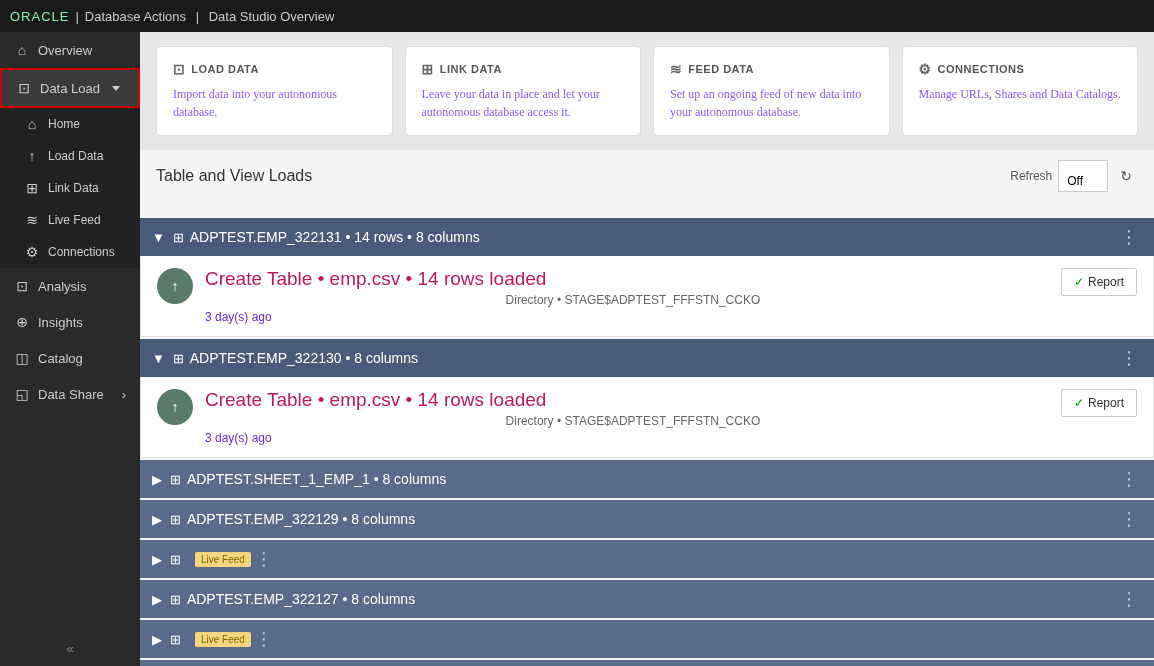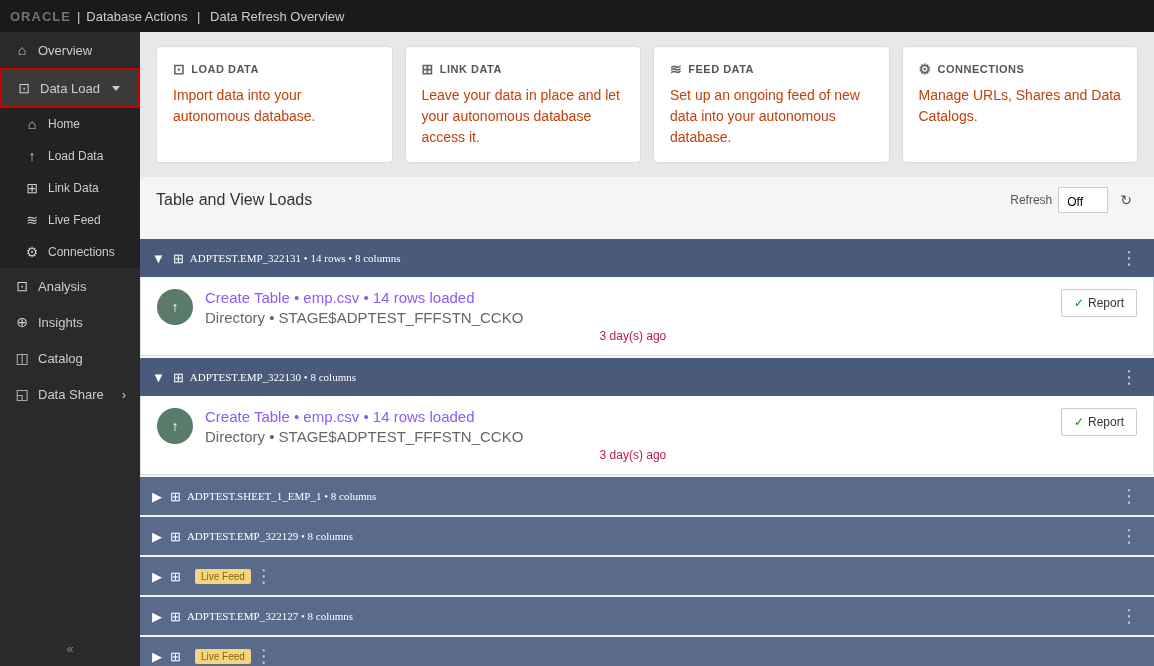--- a/index.html
+++ b/index.html
@@ -1,21 +1,21 @@
 <!DOCTYPE html>
 <html><head>
   <meta charset="utf-8">
   <style>
     * { box-sizing: border-box; margin: 0; padding: 0; }
     body { font-family: 'Segoe UI', Arial, sans-serif; font-size: 13px; background: #f0f0f0; color: #333; display: flex; flex-direction: column; height: 666px; width: 1154px; overflow: hidden; }
 
     
     .topbar { background: #1a1a1a; color: #ccc; height: 32px; display: flex; align-items: center; padding: 0 10px; gap: 8px; flex-shrink: 0; }
     .topbar-logo { display: flex; align-items: center; gap: 6px; }
-    .oracle-logo { color: #737373; font-weight: bold; font-size: 13px; letter-spacing: 1px; }
+    .oracle-logo { color: #86efac; font-weight: normal; font-size: 13px; letter-spacing: 1px; }
 
     
     .main-layout { display: flex; flex: 1; overflow: hidden; }
 
     
     .sidebar { background: #2a2a2a; color: #ccc; width: 140px; flex-shrink: 0; display: flex; flex-direction: column; overflow-y: auto; }
     .sidebar-item { display: flex; align-items: center; gap: 8px; padding: 10px 14px; cursor: pointer; font-size: 13px; color: #ccc; position: relative; }
     .sidebar-item.selected { border: 2px solid #c00; background: #3a3a3a; }
     .sidebar-icon { width: 16px; height: 16px; display: flex; align-items: center; justify-content: center; font-size: 14px; flex-shrink: 0; }
     .sidebar-submenu { background: #222; }
@@ -24,66 +24,66 @@
     .chevron-down { display: inline-block; width: 0; height: 0; border-left: 4px solid transparent; border-right: 4px solid transparent; border-top: 5px solid #ccc; margin-left: 4px; }
 
     
     .content { flex: 1; display: flex; flex-direction: column; overflow: hidden; background: #f5f5f5; }
 
     
     .cards-row { display: flex; gap: 12px; padding: 14px 16px; background: #e8e8e8; flex-shrink: 0; }
     .card { background: #fff; border: 1px solid #ddd; border-radius: 4px; padding: 14px 16px; flex: 1; min-width: 0; }
     .card-title { display: flex; align-items: center; gap: 6px; color: #555; font-size: 11px; font-weight: bold; text-transform: uppercase; letter-spacing: 0.5px; margin-bottom: 8px; }
     .card-icon { font-size: 14px; color: #666; }
-    .card-desc { font-size: 14px; color: #c2410c; line-height: 1.5; }
+    .card-desc { font-size: 12px; color: #8b5cf6; line-height: 1.5; font-family: Liberation Serif, serif; }
 
     
     .table-section { flex: 1; overflow: hidden; display: flex; flex-direction: column; padding: 0; gap: 18px; }
     .table-header { display: flex; align-items: center; justify-content: space-between; padding: 10px 16px 8px; background: #f5f5f5; flex-shrink: 0; }
     .table-title { font-size: 16px; font-weight: normal; color: #333; }
     .refresh-control { display: flex; align-items: center; gap: 6px; font-size: 12px; color: #555; }
-    .refresh-select { border: 1px solid #ccc; background: #fff; padding: 7px 20px 3px 8px; font-size: 12px; appearance: none; cursor: pointer; position: relative; }
+    .refresh-select { border: 1px solid #ccc; background: #fff; padding: 13px 20px 3px 8px; font-size: 12px; appearance: none; cursor: pointer; position: relative; }
     .refresh-select-wrapper { position: relative; display: flex; align-items: center; }
     .refresh-btn { background: none; border: none; cursor: pointer; font-size: 14px; color: #555; padding: 2px 6px; }
 
     
     .table-list { flex: 1; overflow-y: auto; }
     .table-list::-webkit-scrollbar { width: 10px; }
     .table-list::-webkit-scrollbar-track { background: #e0e0e0; }
     .table-list::-webkit-scrollbar-thumb { background: #aaa; }
 
     .row-group { margin-bottom: 2px; }
     .row-header { background: #4a5a7a; color: #fff; display: flex; align-items: center; padding: 8px 12px; cursor: pointer; user-select: none; }
     .row-chevron { margin-right: 8px; flex-shrink: 0; }
     .row-table-icon { margin-right: 6px; flex-shrink: 0; font-size: 13px; }
-    .row-title { flex: 1; font-size: 11px; font-weight: 500; font-family: Liberation Serif, serif; }
+    .row-title { flex: 1; font-size: 14px; font-weight: 500; }
     .row-menu { background: none; border: none; color: #ccc; cursor: pointer; font-size: 18px; padding: 0 4px; }
     .row-detail { background: #fff; border: 1px solid #ddd; border-top: none; padding: 12px 16px; display: flex; align-items: flex-start; justify-content: space-between; }
     .row-detail-icon { width: 36px; height: 36px; background: #5a7a6a; border-radius: 50%; display: flex; align-items: center; justify-content: center; color: #fff; font-size: 14px; margin-right: 12px; flex-shrink: 0; }
     .row-detail-info { flex: 1; }
-    .row-detail-title { font-size: 15px; color: #8b5cf6; margin-bottom: 3px; }
-    .row-detail-sub { font-size: 15px; color: #666; margin-bottom: 3px; }
-    .row-detail-time { font-size: 12px; color: #be185d; text-align: center; }
+    .row-detail-title { font-size: 19px; color: #be185d; margin-bottom: 3px; }
+    .row-detail-sub { font-size: 12px; color: #666; margin-bottom: 3px; text-align: center; }
+    .row-detail-time { font-size: 12px; color: #6d28d9; }
     .report-btn { display: flex; align-items: center; gap: 4px; border: 1px solid #ccc; background: #fff; padding: 6px 12px; cursor: pointer; font-size: 12px; color: #333; border-radius: 2px; flex-shrink: 0; }
     .check-icon { color: #090; }
 
     .live-feed-badge { background: #f5d580; color: #8a6900; font-size: 10px; padding: 2px 6px; border-radius: 2px; margin-left: 8px; font-weight: 500; }
 
     .collapsed-row { background: #e8eaf0; }
   </style>
 </head>
 <body>
 
 <div class="topbar">
   <div class="topbar-logo">
     <span class="oracle-logo">ORACLE</span>
     <span>|</span>
     <span>Database Actions</span>
     <span>&nbsp;|&nbsp;</span>
-    <span>Data Refresh Overview</span>
+    <span>Data Studio Overview</span>
   </div>
 </div>
 
 <div class="main-layout">
 
   <div class="sidebar">
 
     <div class="sidebar-item">
       <span class="sidebar-icon">⌂</span>
       <span>Overview</span>

